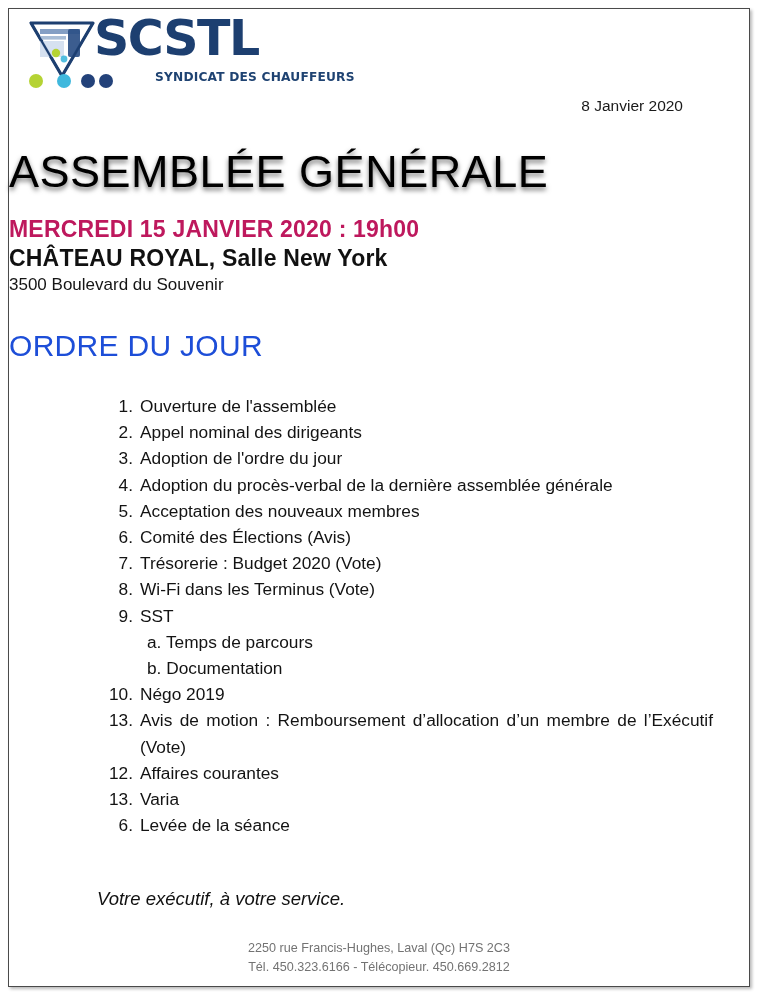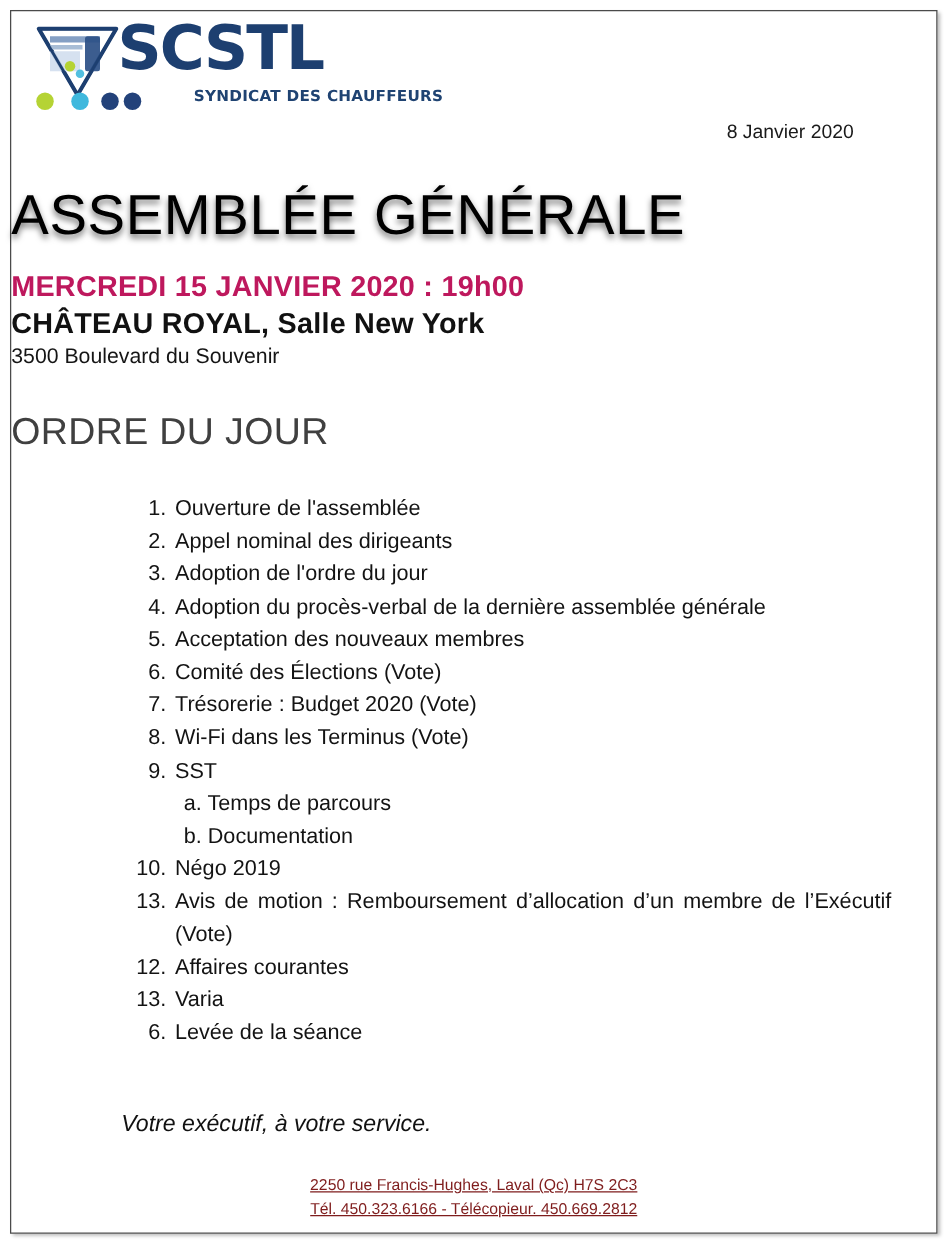--- a/index.html
+++ b/index.html
@@ -123,21 +123,21 @@
     font-size: 17px;
     color: #151515;
     line-height: 1.3;
     margin-top: 1px;
   }
   .section-title {
     margin-top: 33px;
     font-size: 30px;
     font-weight: normal;
     letter-spacing: 0.3px;
-    color: #404040;
+    color: #1d4ed8;
   }
 
   
   .agenda {
     position: absolute;
     left: 88px;
     top: 384px;
     width: 625px;
     font-size: 17.3px;
     color: #131313;
@@ -185,24 +185,23 @@
     color: #111111;
   }
 
   
   .footer {
     position: absolute;
     left: 0;
     right: 0;
     top: 930px;
     text-align: center;
-    color: #7f1d1d;
+    color: #737373;
     font-size: 12.6px;
     line-height: 1.52;
-    text-decoration: underline;
   }
 </style>
 </head>
 <body>
 
 <div id="page">
 
   <div class="header">
     <div class="logo">
 
@@ -260,21 +259,21 @@
     <div class="row">
       <span class="num">4.</span>
       <span class="txt">Adoption du procès-verbal de la dernière assemblée générale</span>
     </div>
     <div class="row">
       <span class="num">5.</span>
       <span class="txt">Acceptation des nouveaux membres</span>
     </div>
     <div class="row">
       <span class="num">6.</span>
-      <span class="txt">Comité des Élections (Vote)</span>
+      <span class="txt">Comité des Élections (Avis)</span>
     </div>
     <div class="row">
       <span class="num">7.</span>
       <span class="txt">Trésorerie : Budget 2020 (Vote)</span>
     </div>
     <div class="row">
       <span class="num">8.</span>
       <span class="txt">Wi-Fi dans les Terminus (Vote)</span>
     </div>
     <div class="row">

